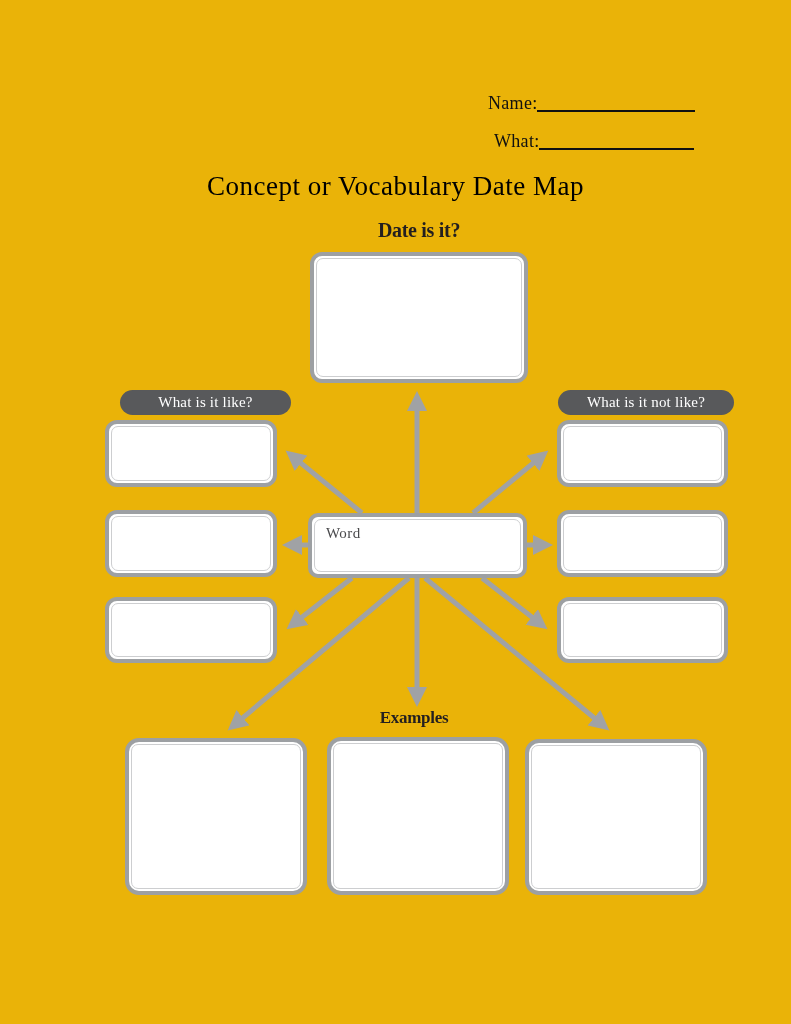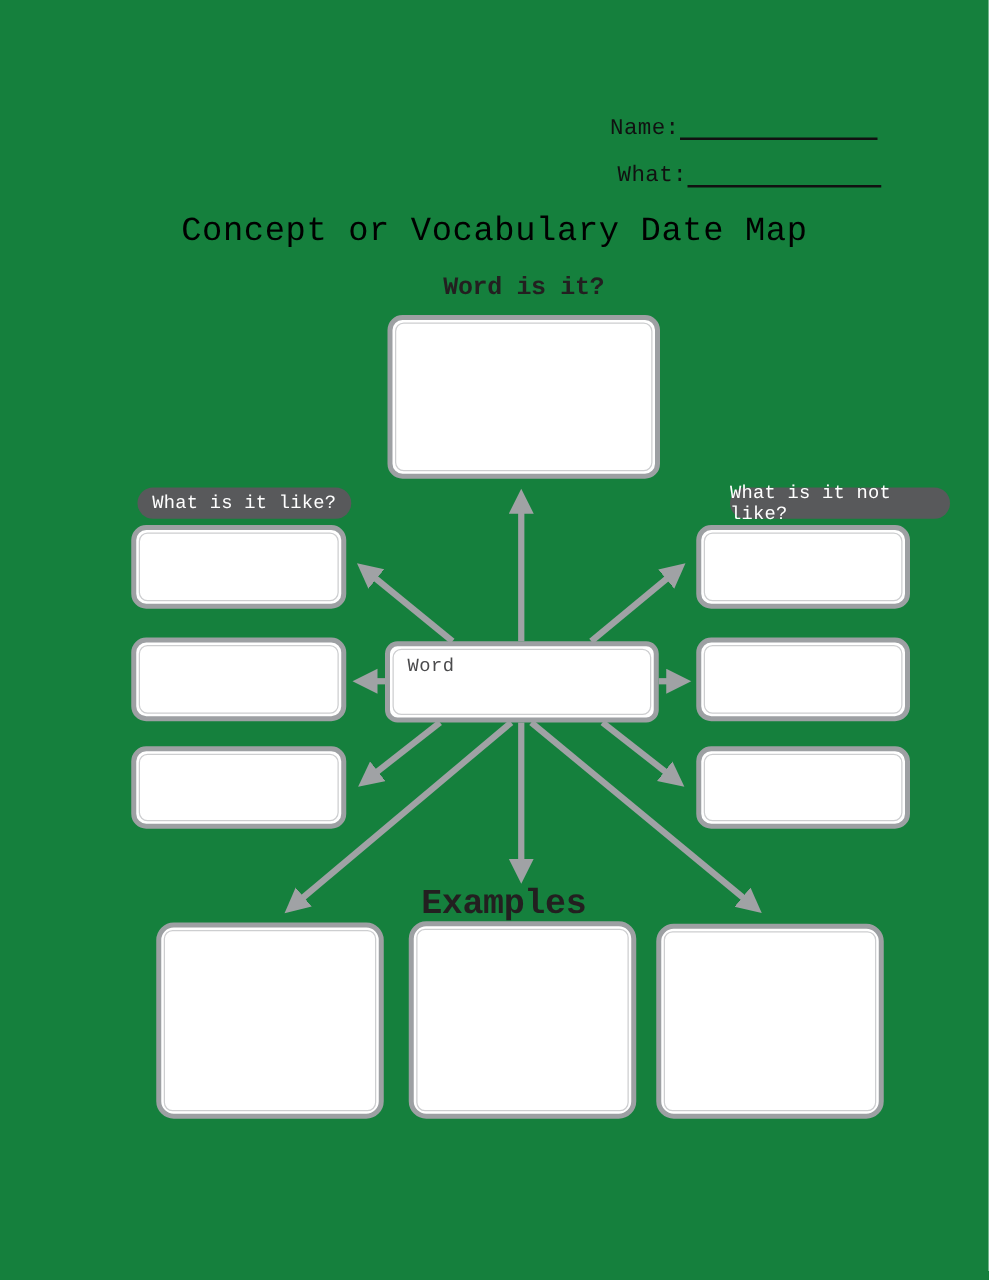--- a/index.html
+++ b/index.html
@@ -9,22 +9,22 @@
     --pill-text: #ffffff;
     --arrow: #a0a2a5;
     --heading-text: #231f20;
     --title-text: #000000;
   }
   html, body { margin: 0; padding: 0; background: #ffffff; }
   .page {
     position: relative;
     width: 791px;
     height: 1024px;
-    background: #15803d;
-    font-family: Liberation Mono, monospace;
+    background: #eab308;
+    font-family: Liberation Serif, serif;
     overflow: hidden;
   }
 
   
   .field-row {
     position: absolute;
     display: flex;
     align-items: flex-end;
     font-size: 18px;
     color: #111111;
@@ -51,21 +51,21 @@
   }
 
   .map-heading {
     position: absolute;
     font-weight: bold;
     color: var(--heading-text, #231f20);
     text-align: center;
     letter-spacing: -0.3px;
   }
   .heading-top    { left: 310px; width: 218px; top: 219px; font-size: 20px; }
-  .heading-bottom { left: 303px; width: 200px; top: 708px; font-size: 28px; }
+  .heading-bottom { left: 314px; width: 200px; top: 708px; font-size: 17px; }
 
   
   .wbox {
     position: absolute;
     background: #ffffff;
     border: 4px solid var(--box-border, #9da0a3);
     border-radius: 12px;
     box-sizing: border-box;
     z-index: 2;
   }
@@ -106,22 +106,22 @@
     background: var(--pill-background, #58595b);
     color: var(--pill-text, #ffffff);
     border-radius: 13px;
     display: flex;
     align-items: center;
     justify-content: center;
     font-size: 15px;
     letter-spacing: 0.2px;
     z-index: 2;
   }
-  .pill-left  { left: 110px; top: 390px; width: 171px; }
-  .pill-right { left: 584px; top: 390px; width: 176px; align-items: center; }
+  .pill-left  { left: 120px; top: 390px; width: 171px; }
+  .pill-right { left: 558px; top: 390px; width: 176px; align-items: center; }
 
   .arrows-layer {
     position: absolute;
     left: 0; top: 0;
     z-index: 1;
   }
   .arrow-line {
     stroke: var(--arrow, #a0a2a5);
     stroke-width: 5;
     fill: none;
@@ -154,21 +154,21 @@
     <line class="arrow-line" x1="473" y1="513" x2="543" y2="455" marker-end="url(#ah)"></line>
     <line class="arrow-line" x1="308" y1="545" x2="289" y2="545" marker-end="url(#ah)"></line>
     <line class="arrow-line" x1="527" y1="545" x2="546" y2="545" marker-end="url(#ah)"></line>
     <line class="arrow-line" x1="352" y1="578" x2="292" y2="625" marker-end="url(#ah)"></line>
     <line class="arrow-line" x1="482" y1="578" x2="542" y2="625" marker-end="url(#ah)"></line>
     <line class="arrow-line" x1="417" y1="578" x2="417" y2="700" marker-end="url(#ah)"></line>
     <line class="arrow-line" x1="409" y1="578" x2="233" y2="726" marker-end="url(#ah)"></line>
     <line class="arrow-line" x1="425" y1="578" x2="604" y2="726" marker-end="url(#ah)"></line>
   </svg>
 
-  <div class="map-heading heading-top">Word is it?</div>
+  <div class="map-heading heading-top">Date is it?</div>
   <div class="wbox box-top"></div>
 
   <div class="pill pill-left">
     <span>What is it like?</span>
   </div>
   <div class="wbox like-1"></div>
   <div class="wbox like-2"></div>
   <div class="wbox like-3"></div>
 
   <div class="pill pill-right">

